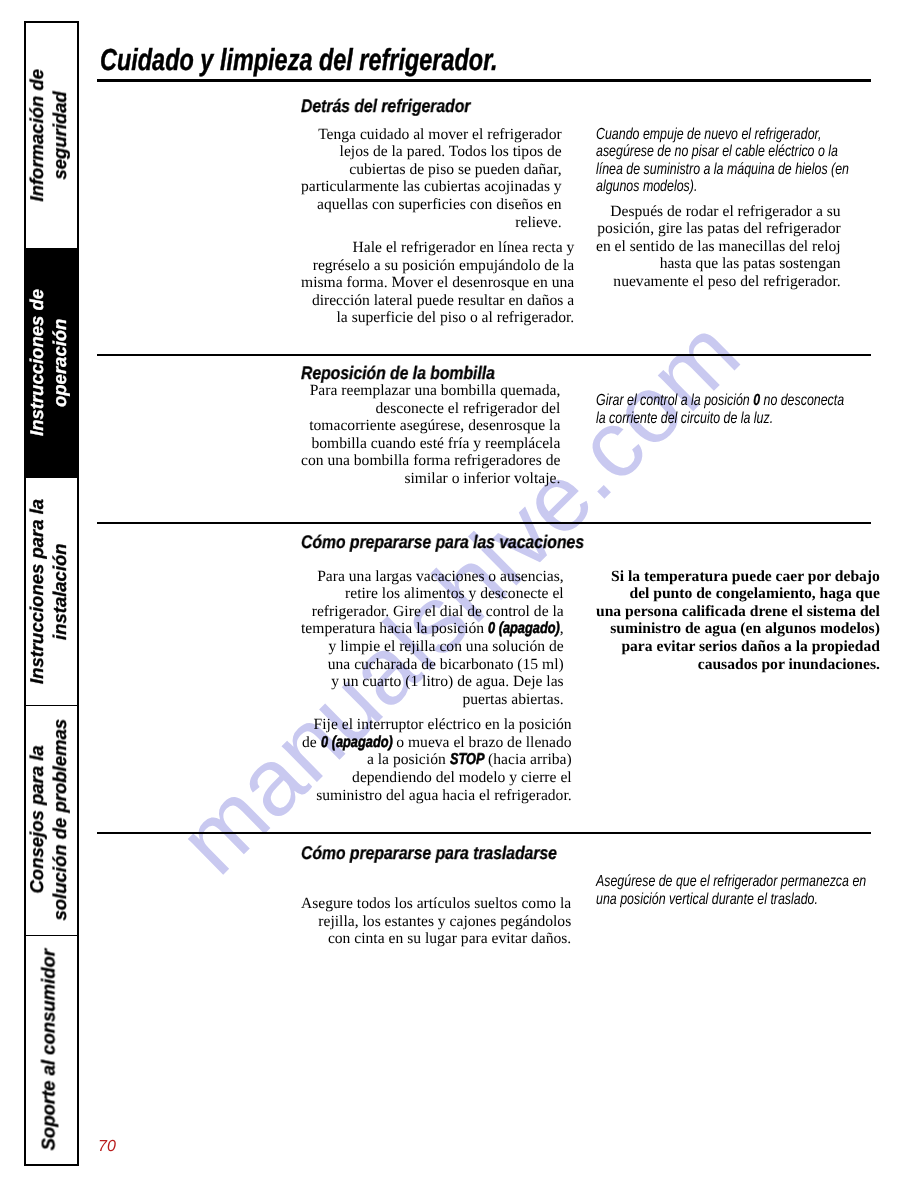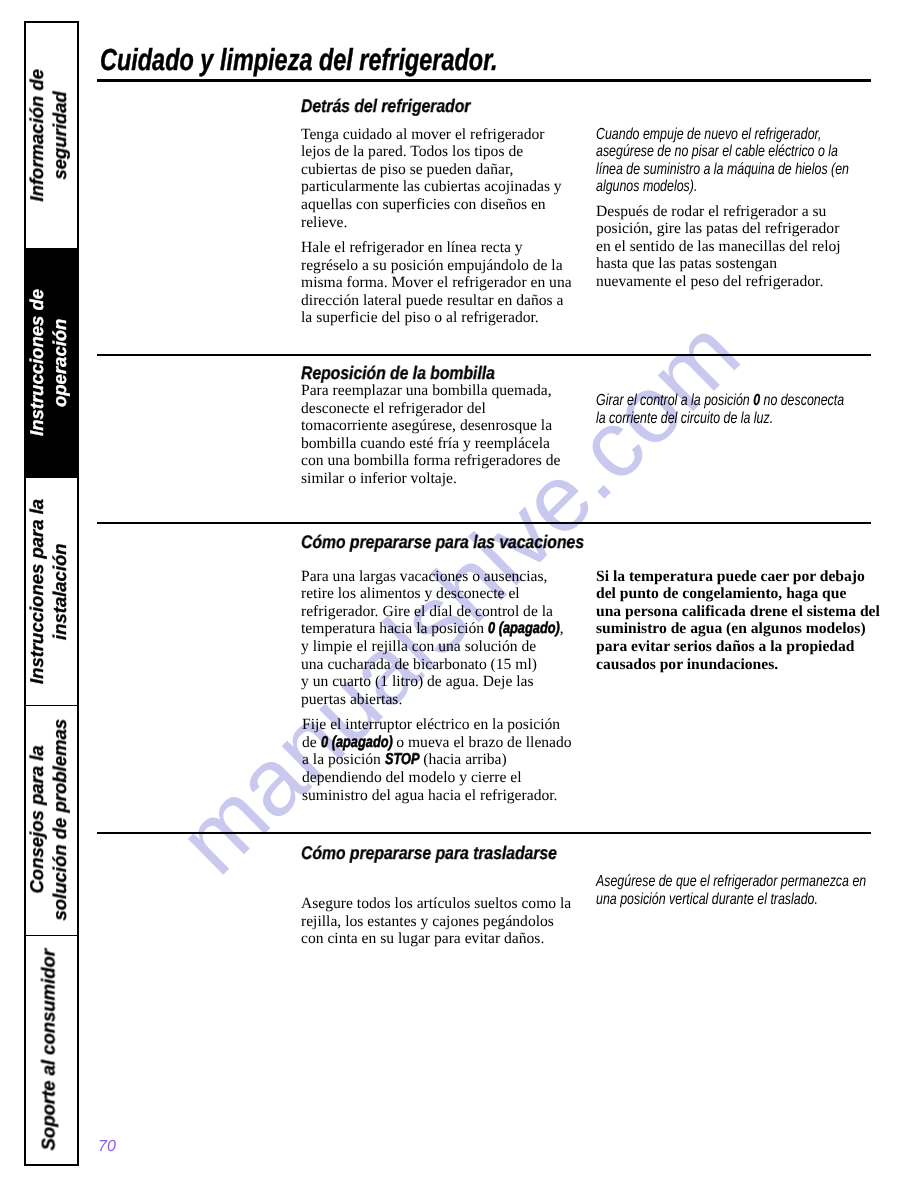--- a/index.html
+++ b/index.html
@@ -34,30 +34,30 @@
   .titlerule{position:absolute;left:97px;top:78.8px;width:774px;height:3.6px;background:#000;}
 
   .hrule{position:absolute;left:97px;width:774px;height:2.1px;background:#000;}
   h2.sh{position:absolute;margin:0;left:300.8px;will-change:transform;
      font-family:"Liberation Sans",sans-serif;font-weight:bold;font-style:italic;
      font-size:18.2px;line-height:18px;color:#000;transform:scaleX(0.864) translateZ(0);transform-origin:0 0;
      white-space:nowrap;-webkit-text-stroke:0.3px #000;}
   .blk{position:absolute;}
   .ln{white-space:nowrap;}
   .serif .ln{font-family:"Liberation Serif",serif;font-size:15.6px;line-height:17.6px;color:#000;
-     transform:translateZ(0);}
+     transform:translateZ(0);text-align:right;}
   .serif .ln b{font-family:"Liberation Sans",sans-serif;font-weight:bold;font-style:italic;
      font-size:15.8px;display:inline-block;transform:scaleX(0.81) translateZ(0);transform-origin:0 0;
      -webkit-text-stroke:0.55px #000;}
   .sansi .ln{font-family:"Liberation Sans",sans-serif;font-style:italic;font-size:16px;
      line-height:17.6px;color:#000;transform:scaleX(0.775) translateZ(0);transform-origin:0 50%;display:block;}
   .sansi .ln b{font-weight:bold;-webkit-text-stroke:0.25px #000;}
 
   .pagenum{position:absolute;left:98px;top:1138px;transform:translateZ(0);
-     font-family:"Liberation Sans",sans-serif;font-style:italic;font-size:16px;color:#8b5cf6;}
+     font-family:"Liberation Sans",sans-serif;font-style:italic;font-size:16px;color:#b91c1c;}
 </style>
 </head>
 <body>
 
 <div class="page">
 
   <div class="watermark">manualshive.com</div>
 
   <div class="sidebar">
     <div class="tab" style="top:0px;height:225px;">
@@ -91,21 +91,21 @@
         <div class="ln">Tenga cuidado al mover el refrigerador</div>
         <div class="ln">lejos de la pared. Todos los tipos de</div>
         <div class="ln">cubiertas de piso se pueden dañar,</div>
         <div class="ln">particularmente las cubiertas acojinadas y</div>
         <div class="ln">aquellas con superficies con diseños en</div>
         <div class="ln">relieve.</div>
       </div>
       <div class="blk serif" style="left:301px;top:239.0px;">
         <div class="ln">Hale el refrigerador en línea recta y</div>
         <div class="ln">regréselo a su posición empujándolo de la</div>
-        <div class="ln">misma forma. Mover el refrigerador en una</div>
+        <div class="ln">misma forma. Mover el desenrosque en una</div>
         <div class="ln">dirección lateral puede resultar en daños a</div>
         <div class="ln">la superficie del piso o al refrigerador.</div>
       </div>
     </div>
     <div class="colwrap">
       <div class="blk sansi" style="left:596px;top:125.6px;">
         <div class="ln">Cuando empuje de nuevo el refrigerador,</div>
         <div class="ln">asegúrese de no pisar el cable eléctrico o la</div>
         <div class="ln">línea de suministro a la máquina de hielos (en</div>
         <div class="ln">algunos modelos).</div>

